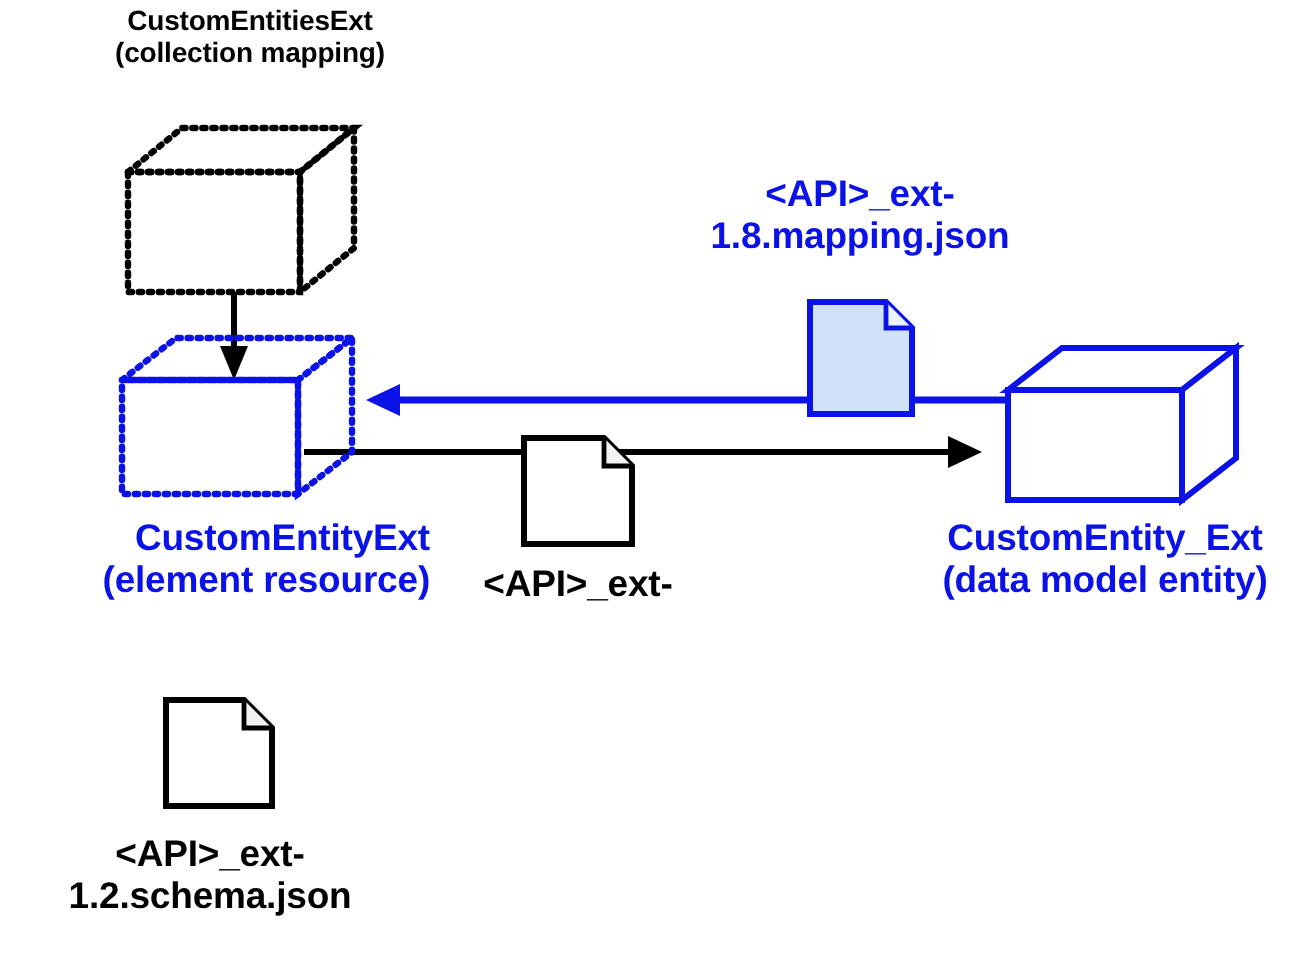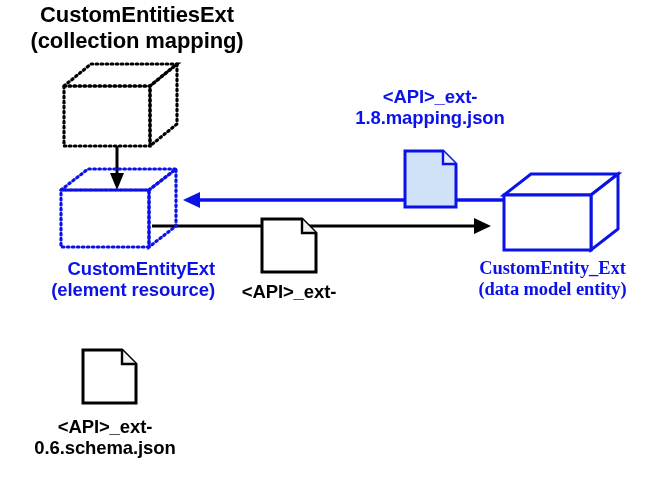--- a/index.html
+++ b/index.html
@@ -29,33 +29,32 @@
     font-weight: bold;
     line-height: 1.16;
     text-align: center;
     white-space: nowrap;
     letter-spacing: -0.1px;
   }
   .lbl-black { color: #000000; }
   .lbl-blue  { color: #0b12e8; }
 
   #label-collection {
-    left: 12px; top: 2px; width: 250px;
-    font-size: 22px;
+    left: 0px; top: 2px; width: 250px;
+    font-size: 14px;
     text-align: center;
   }
   #label-element {
     left: 0px; top: 258px; width: 215px;
     font-size: 18.5px;
     text-align: right;
   }
   #label-datamodel {
     left: 448px; top: 258px; width: 209px;
     font-size: 18.5px;
-    font-family: Liberation Serif, serif;
   }
   #label-mapping {
     left: 330px; top: 86px; width: 200px;
     font-size: 18.5px;
   }
   #label-updater {
     left: 190px; top: 281px; width: 198px;
     font-size: 18.5px;
   }
   #label-schema {
@@ -143,16 +142,16 @@
     <span>&lt;API&gt;_ext-</span>
     <span class="line2">1.8.mapping.json</span>
   </div>
 
   <div class="lbl lbl-black" id="label-updater">
     <span>&lt;API&gt;_ext-</span>
   </div>
 
   <div class="lbl lbl-black" id="label-schema">
     <span>&lt;API&gt;_ext-</span>
-    <span class="line2">0.6.schema.json</span>
+    <span class="line2">1.2.schema.json</span>
   </div>
 
 </div>
 
 </body></html>

